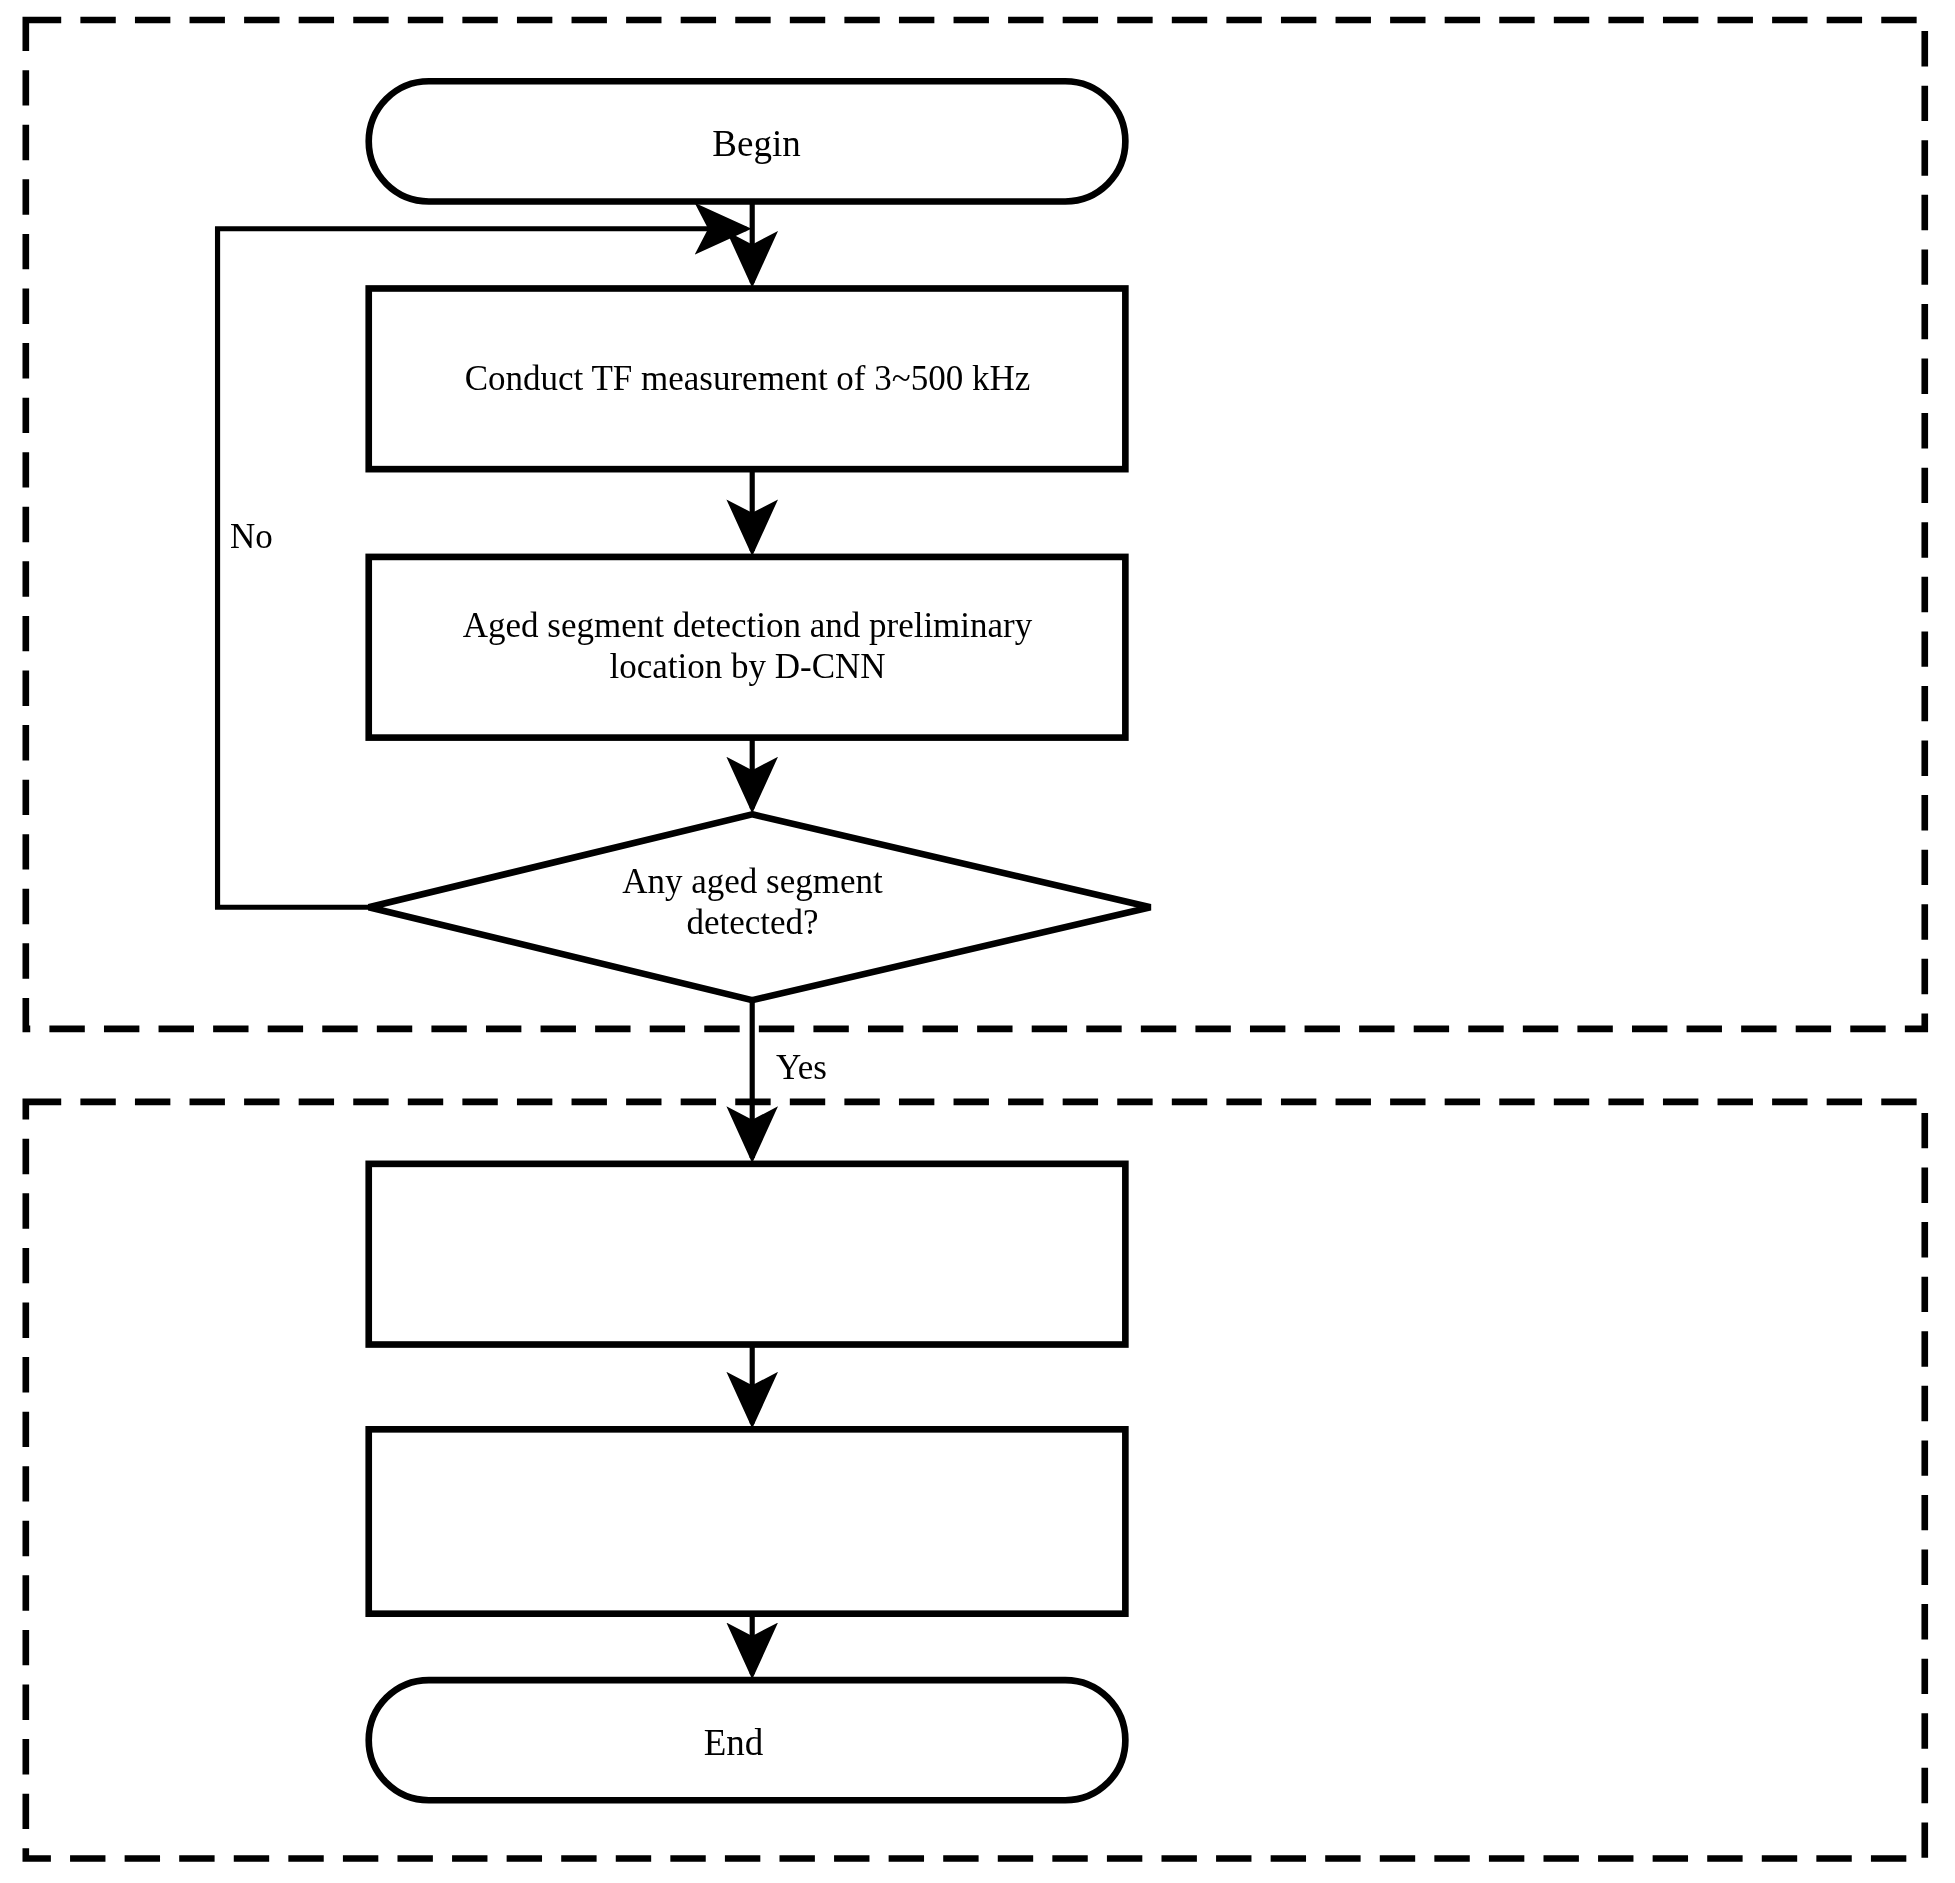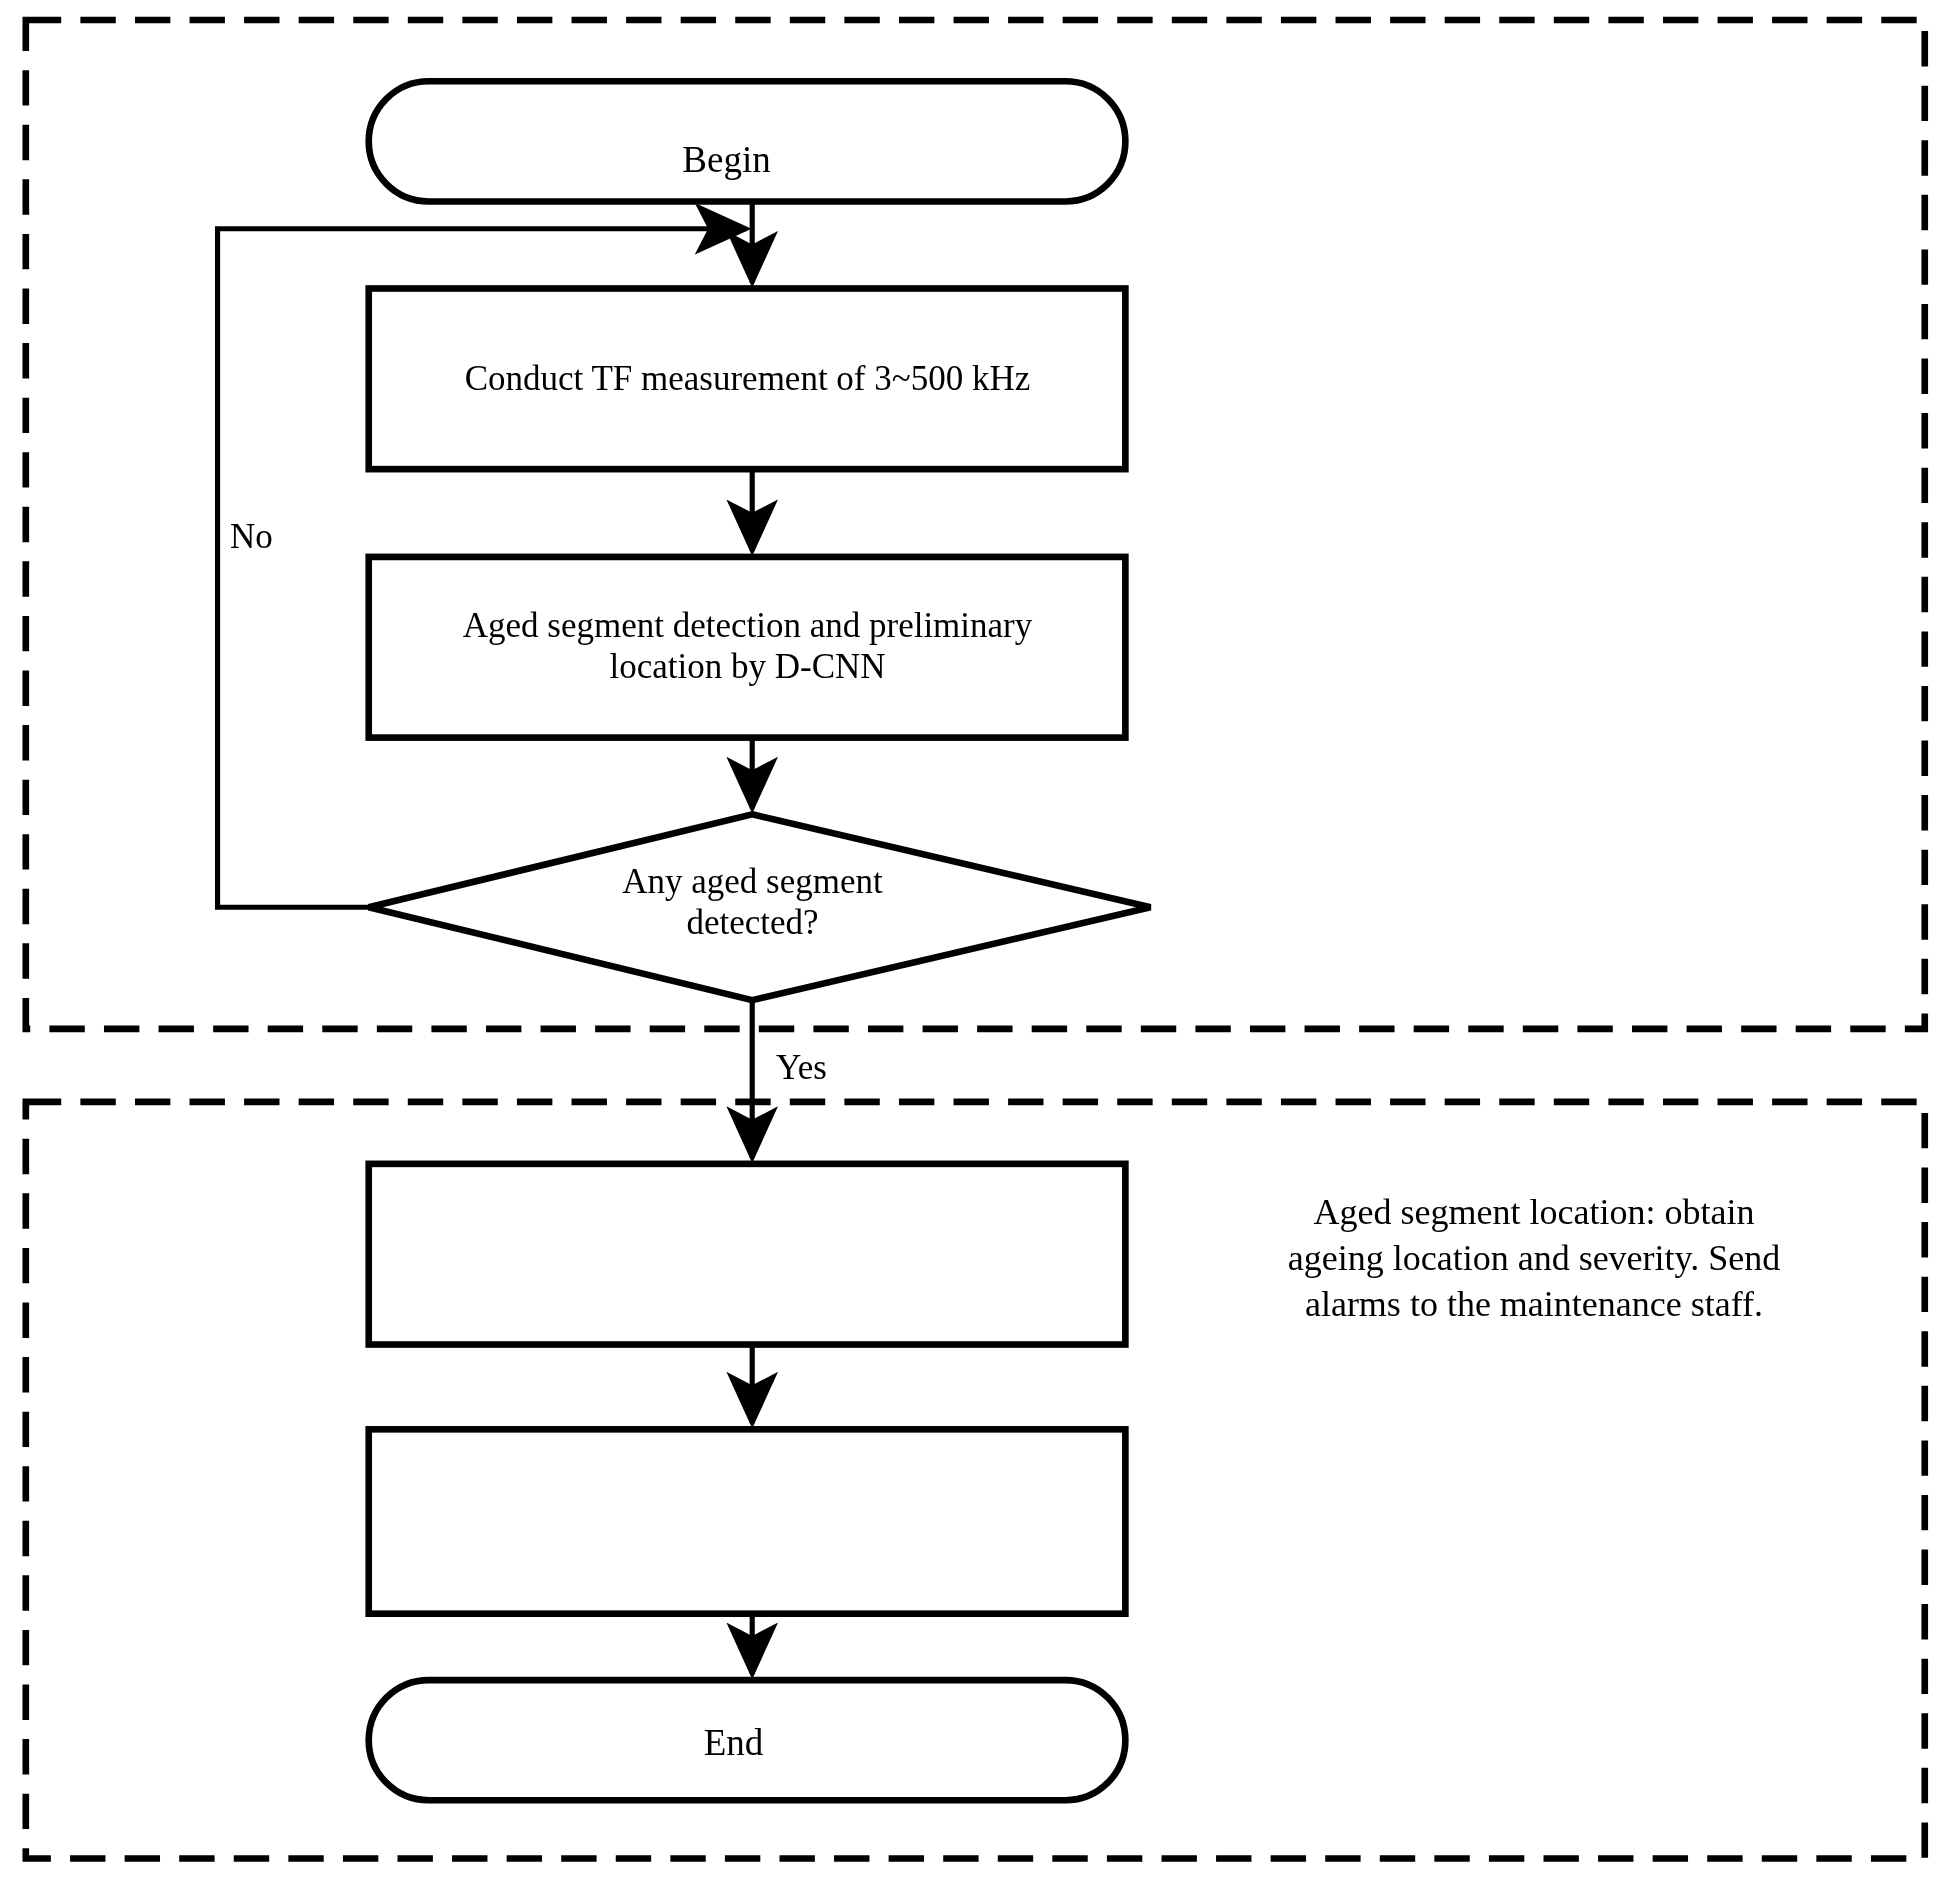--- a/index.html
+++ b/index.html
@@ -77,37 +77,34 @@
 
     <polyline points="500,1230 295,1230 295,310 1012,310" fill="none" stroke="#000000" stroke-width="7" stroke-linejoin="miter" marker-end="url(#arrowhead-thin)"></polyline>
 
     <line x1="1020" y1="1356" x2="1020" y2="1570" stroke="#000000" stroke-width="7" marker-end="url(#arrowhead-thin)"></line>
 
     <line x1="1020" y1="1823" x2="1020" y2="1930" stroke="#000000" stroke-width="7" marker-end="url(#arrowhead-thin)"></line>
 
     <line x1="1020" y1="2188" x2="1020" y2="2270" stroke="#000000" stroke-width="7" marker-end="url(#arrowhead-thin)"></line>
   </svg>
 
-  <div class="node-label lbl-big" style="left:348px; top:122px; width:757px;margin-top:16px;">Begin</div>
+  <div class="node-label lbl-big" style="left:378px; top:122px; width:757px;">Begin</div>
 
   <div class="node-label lbl-flow" style="left:369px; top:358px; width:757px;">Conduct TF measurement of 3~500 kHz</div>
 
   <div class="node-label lbl-flow" style="left:369px; top:605px; width:757px;">Aged segment detection and preliminary
 location by D-CNN</div>
 
   <div class="node-label lbl-flow" style="left:413px; top:861px; width:679px;">Any aged segment
 detected?</div>
 
 
 
   <div class="node-label lbl-big" style="left:355px; top:1721px; width:757px;">End</div>
 
   <div class="node-label lbl-edge" style="left:230px; top:516px; width:103px; text-align:left;">No</div>
 
   <div class="node-label lbl-edge" style="left:776px; top:1047px; width:133px; text-align:left;">Yes</div>
 
 
-  <div class="node-label lbl-ann" style="left:1202px; top:1189px; width:664px;">Aged segment location: obtain
-ageing location and severity. Send
-alarms to the maintenance staff.</div>
 
 </div>
 
 
 </body></html>

